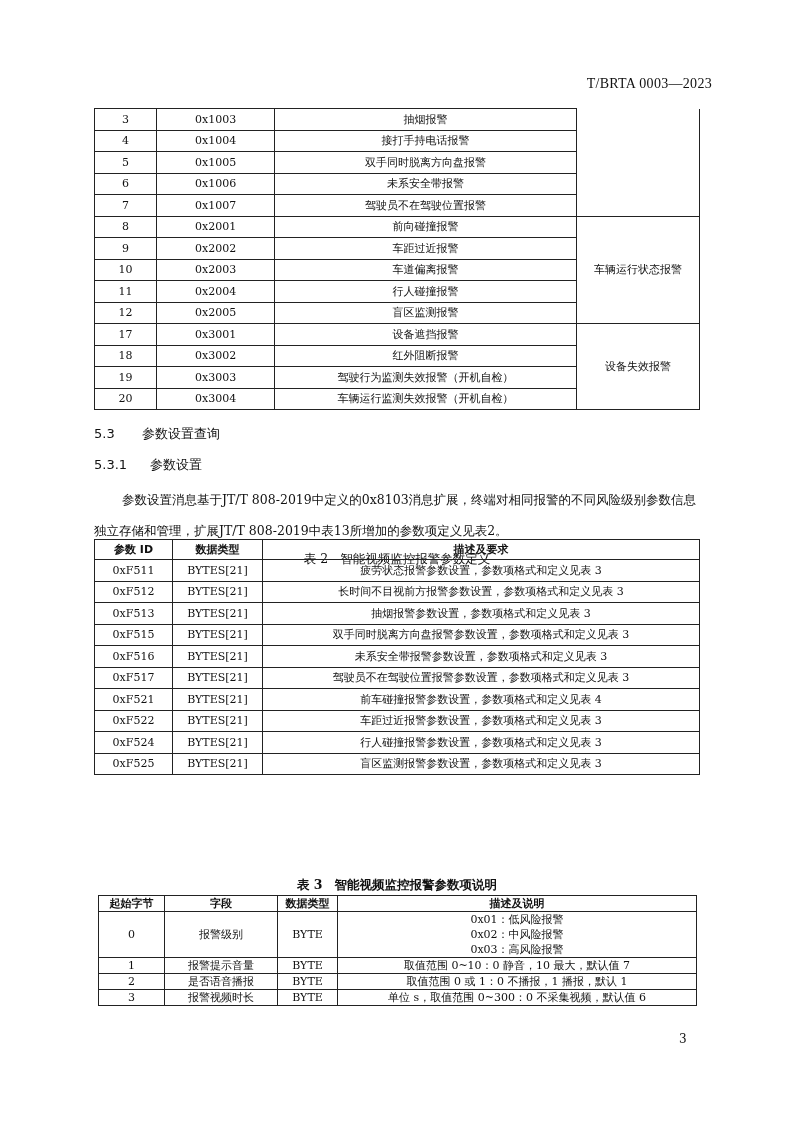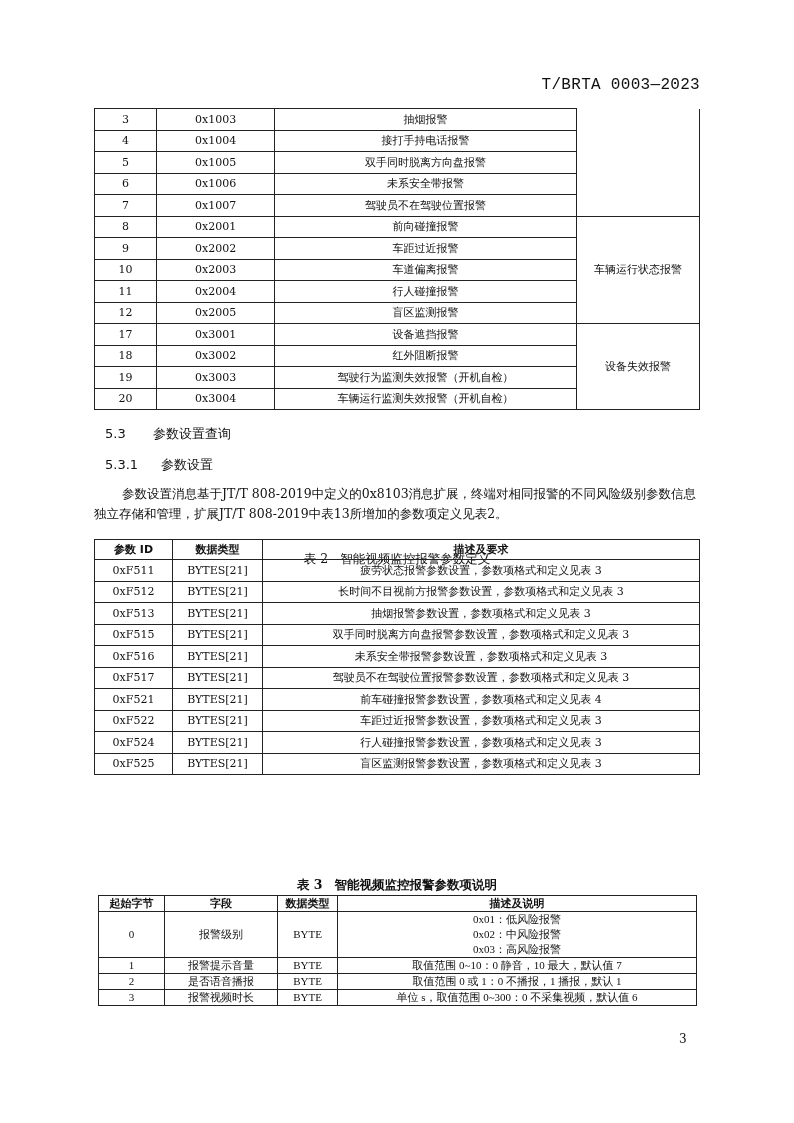--- a/index.html
+++ b/index.html
@@ -1,42 +1,42 @@
 <!DOCTYPE html>
 <html><head>
 <meta charset="utf-8">
 <style>
   html, body { margin: 0; padding: 0; background: #ffffff; }
   body { width: 794px; height: 1123px; position: relative; overflow: hidden;
          font-family: "DejaVu Serif", "Liberation Serif", serif; color: #111; }
-  .std-id { position: absolute; top: 76px; right: 94px; font-family: Liberation Mono, monospace;
-            font-size: 16px; letter-spacing: 0.3px; }
+  .std-id { position: absolute; top: 76px; right: 82px; font-family: Liberation Serif, serif;
+            font-size: 14px; letter-spacing: 0.3px; }
   table { border-collapse: collapse; position: absolute; }
   td, th { border: 1px solid #222; text-align: center; vertical-align: middle; padding: 0; font-size: 11px; font-weight: normal; }
   th { font-family: "DejaVu Sans", "Liberation Sans", sans-serif; font-weight: bold; font-size: 11px; }
 
   #t1 { left: 94px; top: 108px; width: 606px; }
   #t1 td { height: 20.5px; }
   #t1 .c1 { width: 62px; } #t1 .c2 { width: 118px; } #t1 .c3 { width: 301px; } #t1 .c4 { width: 123px; }
   #t1 .grp-empty { border-top: none; }
 
   .h-sec { position: absolute; left: 94px; font-family: "DejaVu Sans", "Liberation Sans", sans-serif; font-size: 13px; }
-  .h-sec .num { display: inline-block; width: 48px; margin-left: 11px; }
-  .para { position: absolute; left: 94px; width: 606px; font-size: 12.5px; line-height: 20px; text-indent: 28px; }
+  .h-sec .num { display: inline-block; width: 48px; }
+  .para { position: absolute; left: 94px; width: 606px; font-size: 12.5px; line-height: 31px; text-indent: 28px; }
   .caption { position: absolute; left: 94px; width: 606px; text-align: center; font-size: 12.5px; }
   .caption .pre { margin-right: 12px; }
 
   #t2 { left: 94px; top: 539px; width: 606px; border-radius: 9px; }
   #t2 th { height: 19px; }
   #t2 td { height: 20.5px; font-size: 11px; text-align: center; }
   #t2 .c1 { width: 78px; } #t2 .c2 { width: 90px; }
 
   #t3 { left: 98px; top: 895px; width: 599px; }
   #t3 th { height: 14px; font-size: 11px; }
-  #t3 td { height: 15px; font-size: 11px; line-height: 15px; font-family: Liberation Serif, serif; }
+  #t3 td { height: 15px; font-size: 11px; line-height: 15px; }
   #t3 .c1 { width: 66px; } #t3 .c2 { width: 113px; } #t3 .c3 { width: 60px; }
   #t3 .ml { display: block; }
 
   .page-no { position: absolute; left: 679px; top: 1032px; font-size: 12px; }
 </style>
 </head>
 <body>
 
 <div class="std-id">T/BRTA 0003—2023</div>
 

